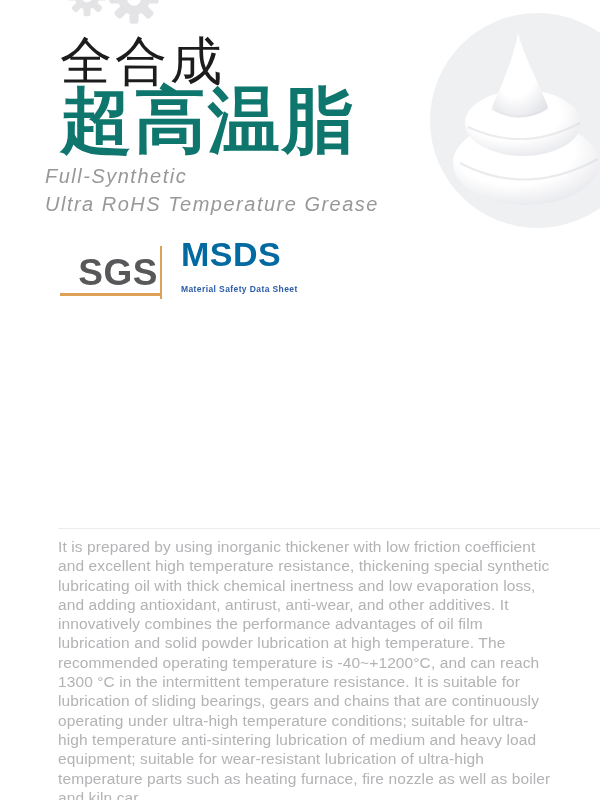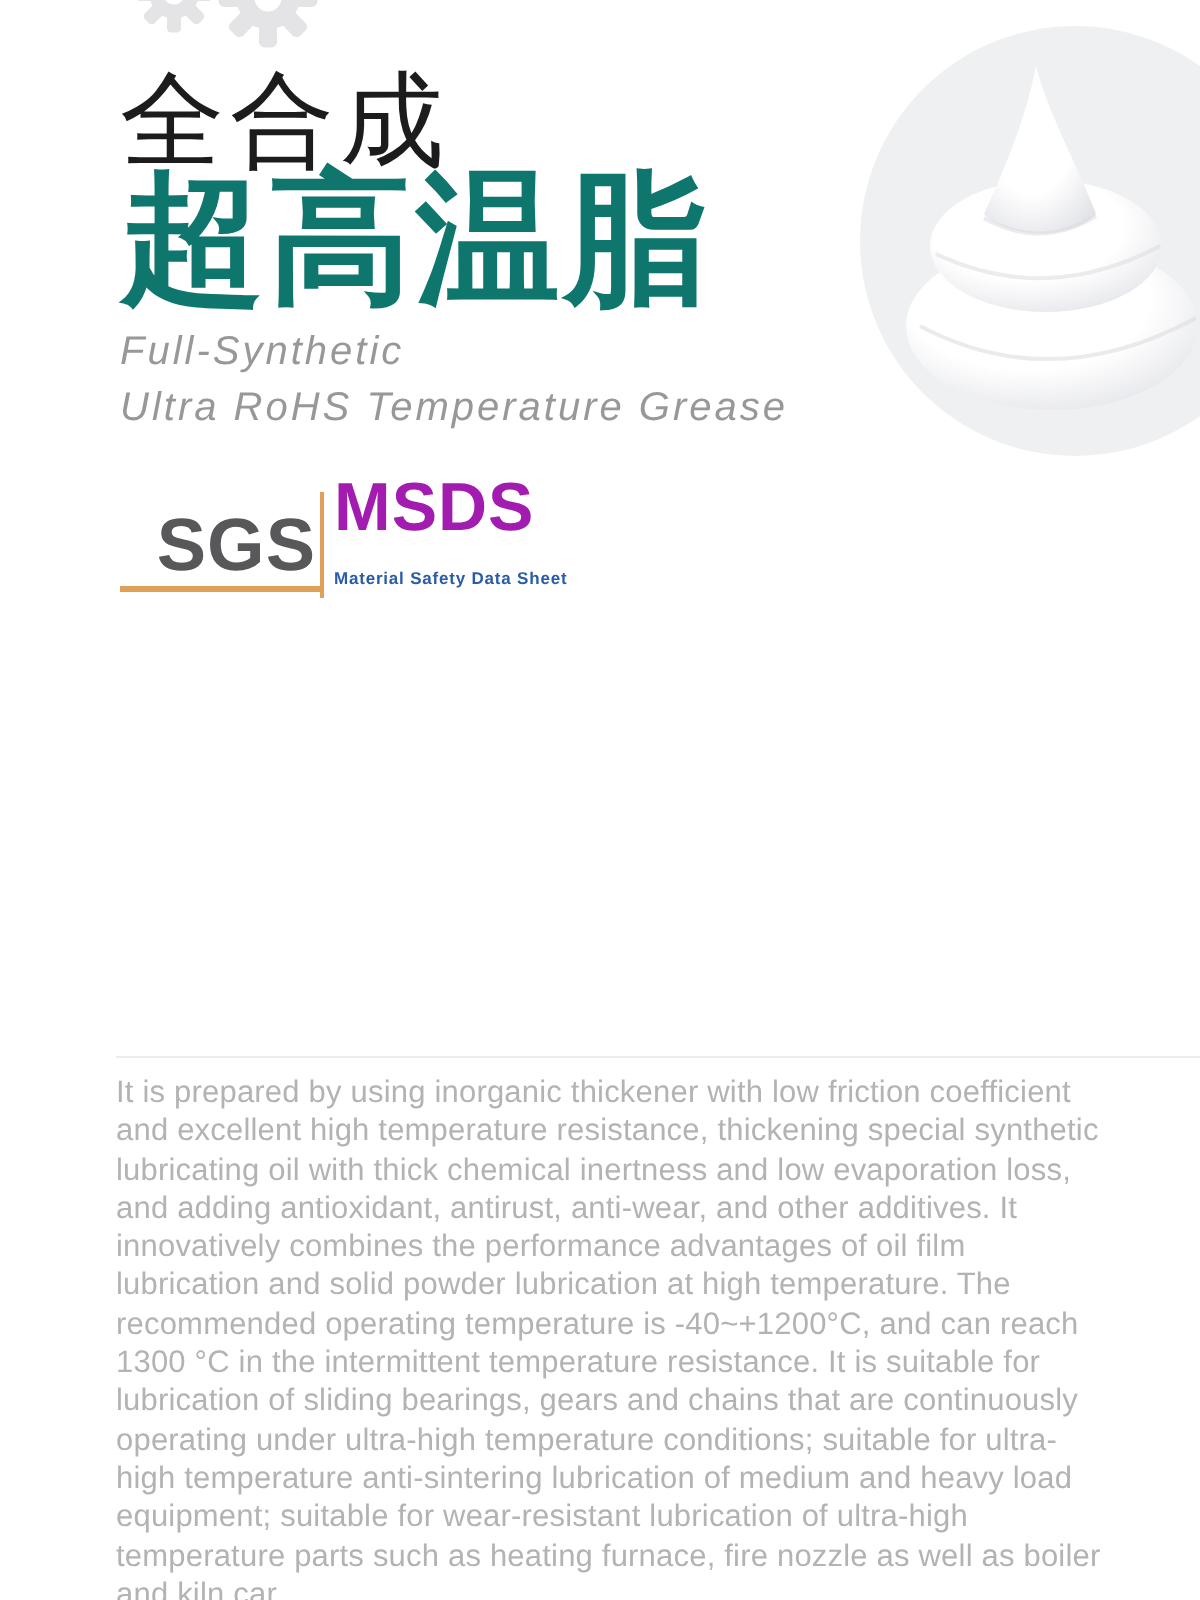--- a/index.html
+++ b/index.html
@@ -21,42 +21,42 @@
   .title-block{position:absolute;left:60px;top:30px;}
   .title-cn-1{
     margin:0;font-size:52px;line-height:62px;font-weight:500;
     color:#1c1c1c;letter-spacing:3px;
   }
   .title-cn-2{
     margin:0;font-size:72px;line-height:56px;font-weight:700;
     color:#0f766e;letter-spacing:2px;
   }
   .subtitle{
-    position:absolute;left:60px;top:162px;
+    position:absolute;left:45px;top:162px;
     font-style:italic;color:#98989b;font-size:20px;line-height:28px;
     letter-spacing:1.5px;font-weight:500;
   }
 
   
-  .certs{position:absolute;left:60px;top:238px;display:flex;align-items:flex-end;gap:6px;}
+  .certs{position:absolute;left:60px;top:238px;display:flex;align-items:flex-end;gap:20px;}
   .sgs-logo{
     position:relative;width:101px;height:46px;
     border-bottom:3px solid #dfa057;
     display:flex;align-items:flex-end;justify-content:flex-end;
   }
   .sgs-text{
     font-weight:700;font-size:37px;line-height:40px;color:#58585a;
     letter-spacing:0.5px;padding-right:3px;
   }
   .sgs-vline{
     position:absolute;right:-1px;top:-1px;bottom:-6px;width:2.5px;background:#dfa057;
   }
   .msds-logo{width:126px;text-align:left;padding-bottom:2px;}
   .msds-text{
-    font-weight:700;font-size:34px;line-height:32px;color:#a21caf;letter-spacing:0.5px;
+    font-weight:700;font-size:34px;line-height:32px;color:#0369a1;letter-spacing:0.5px;
   }
   .msds-sub{
     font-size:8.5px;color:#2b5ca8;letter-spacing:0.4px;margin-top:14px;font-weight:700;
   }
   .rohs-logo{
     font-family:"Liberation Serif", serif;font-size:42px;line-height:42px;
     color:#4e4e50;padding-bottom:2px;letter-spacing:1px;margin-left:3px;
   }
 
   .desc-cn{

